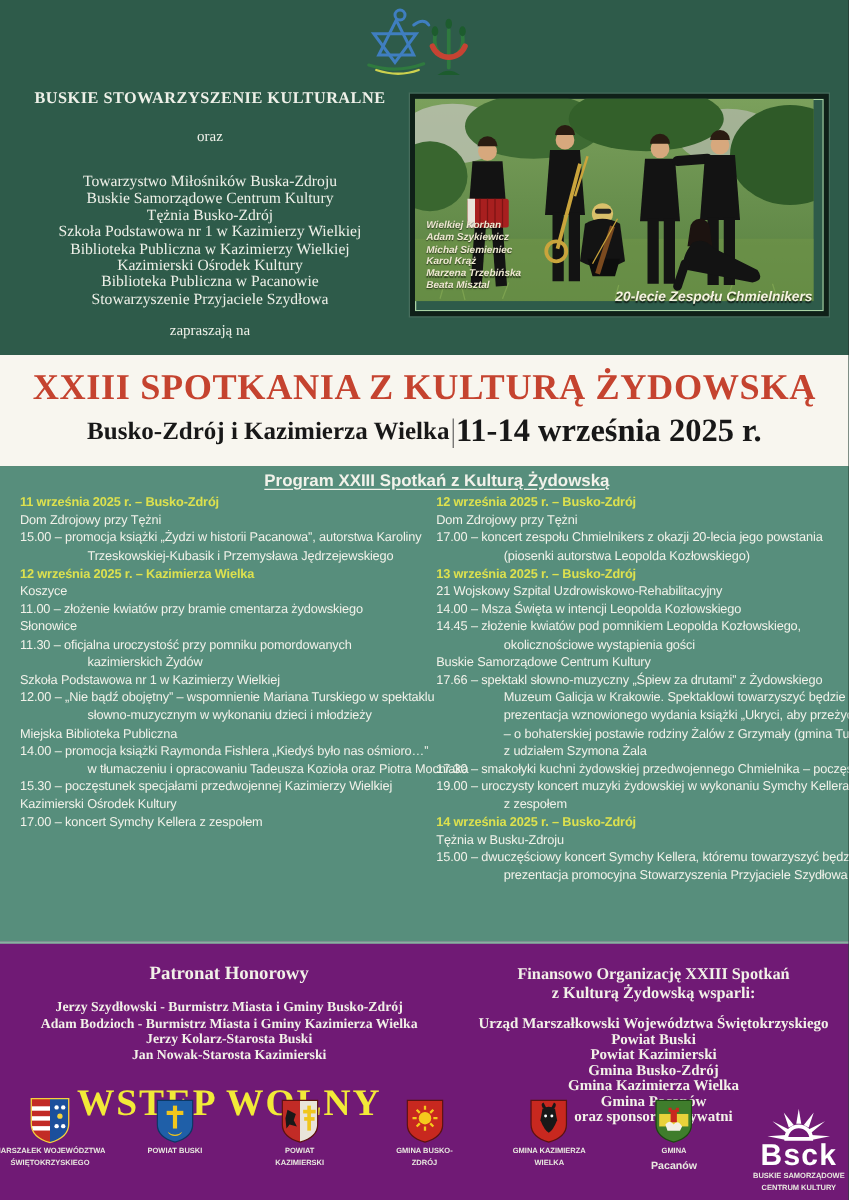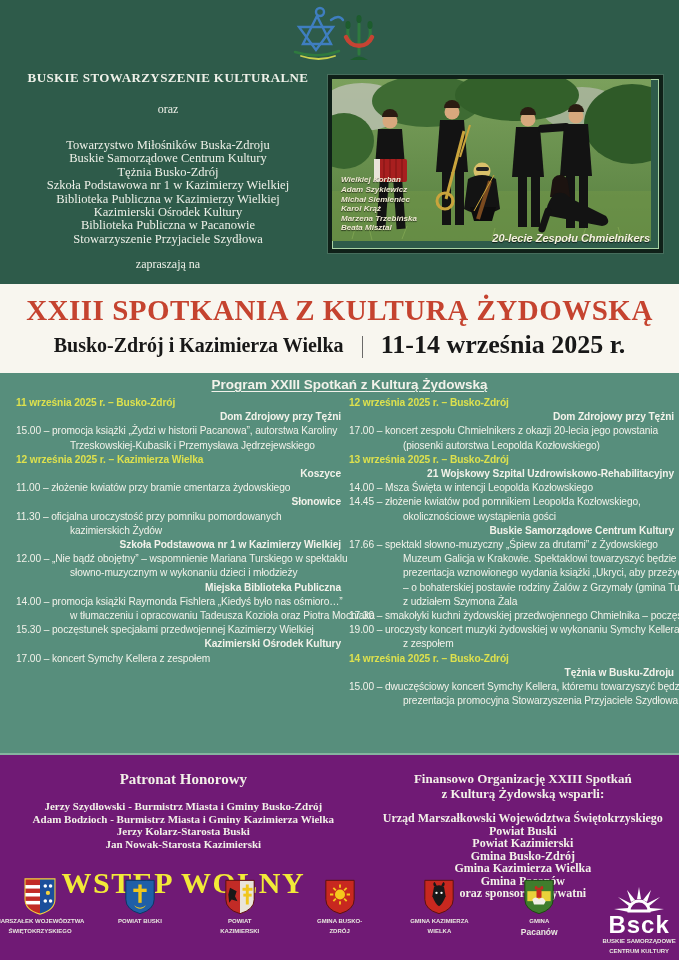--- a/index.html
+++ b/index.html
@@ -18,35 +18,35 @@
   .photo-frame svg{display:block;}
   .band-names{position:absolute;left:9px;bottom:16px;color:#efe9d2;
               font-family:"Liberation Sans",sans-serif;font-style:italic;font-weight:bold;
               font-size:8px;line-height:9.6px;text-shadow:0 1px 1px rgba(0,0,0,.6);}
   .band-caption{position:absolute;right:9px;bottom:5px;color:#f5f2e0;
                 font-family:"Liberation Sans",sans-serif;font-style:italic;font-weight:bold;
                 font-size:11px;text-shadow:0 1px 1px rgba(0,0,0,.7);}
   
   .title-band{position:absolute;top:284px;left:0;width:679px;height:89px;background:#f8f6ef;text-align:center;}
   .main-title{margin-top:10px;font-size:29px;font-weight:bold;color:#c5432f;letter-spacing:.5px;}
-  .subtitle-row{margin-top:3px;display:flex;justify-content:center;align-items:center;gap:16px;color:#181818;}
+  .subtitle-row{margin-top:3px;display:flex;justify-content:center;align-items:center;color:#181818;}
   .locations{font-size:20px;font-weight:bold;}
   .subtitle-sep{font-size:26px;font-weight:normal;color:#444;transform:scaleX(.6);}
   .dates{font-size:26px;font-weight:bold;}
   
   .program-section{position:absolute;top:373px;left:0;width:679px;height:380px;background:#578e7c;
                    color:#f2f2ea;font-family:"Liberation Sans",sans-serif;}
   .program-header{text-align:center;margin-top:4px;font-size:13.5px;font-weight:bold;
                   text-decoration:underline;text-underline-offset:2px;margin-left:20px;}
   .program-columns{position:absolute;top:23px;left:16px;right:6px;display:flex;gap:8px;}
   .pcol{width:325px;flex:none;}
   .pcol.right{flex:1;}
   .pline{font-size:10.2px;line-height:14.2px;white-space:nowrap;letter-spacing:-.1px;}
   .pline.date{color:#dde14e;font-weight:bold;}
-  .pline.venue{font-weight:bold;text-align:right;}
+  .pline.venue{font-weight:normal;}
   .pline.cont{padding-left:54px;}
   
   .bottom-section{position:absolute;top:753px;left:0;width:679px;height:207px;background:#701a75;
                   border-top:2px solid #86b3a0;box-sizing:border-box;color:#f2f1e8;}
   .bottom-cols{display:flex;padding-top:16px;}
   .patronage{width:54%;text-align:center;}
   .patronage-header{font-size:15px;font-weight:bold;}
   .patron-list{margin-top:12px;font-size:11px;font-weight:bold;line-height:12.6px;}
   .free-entry{margin-top:16px;font-size:30px;font-weight:bold;color:#f2ea38;letter-spacing:1.5px;}
   .funding{width:46%;text-align:center;}

